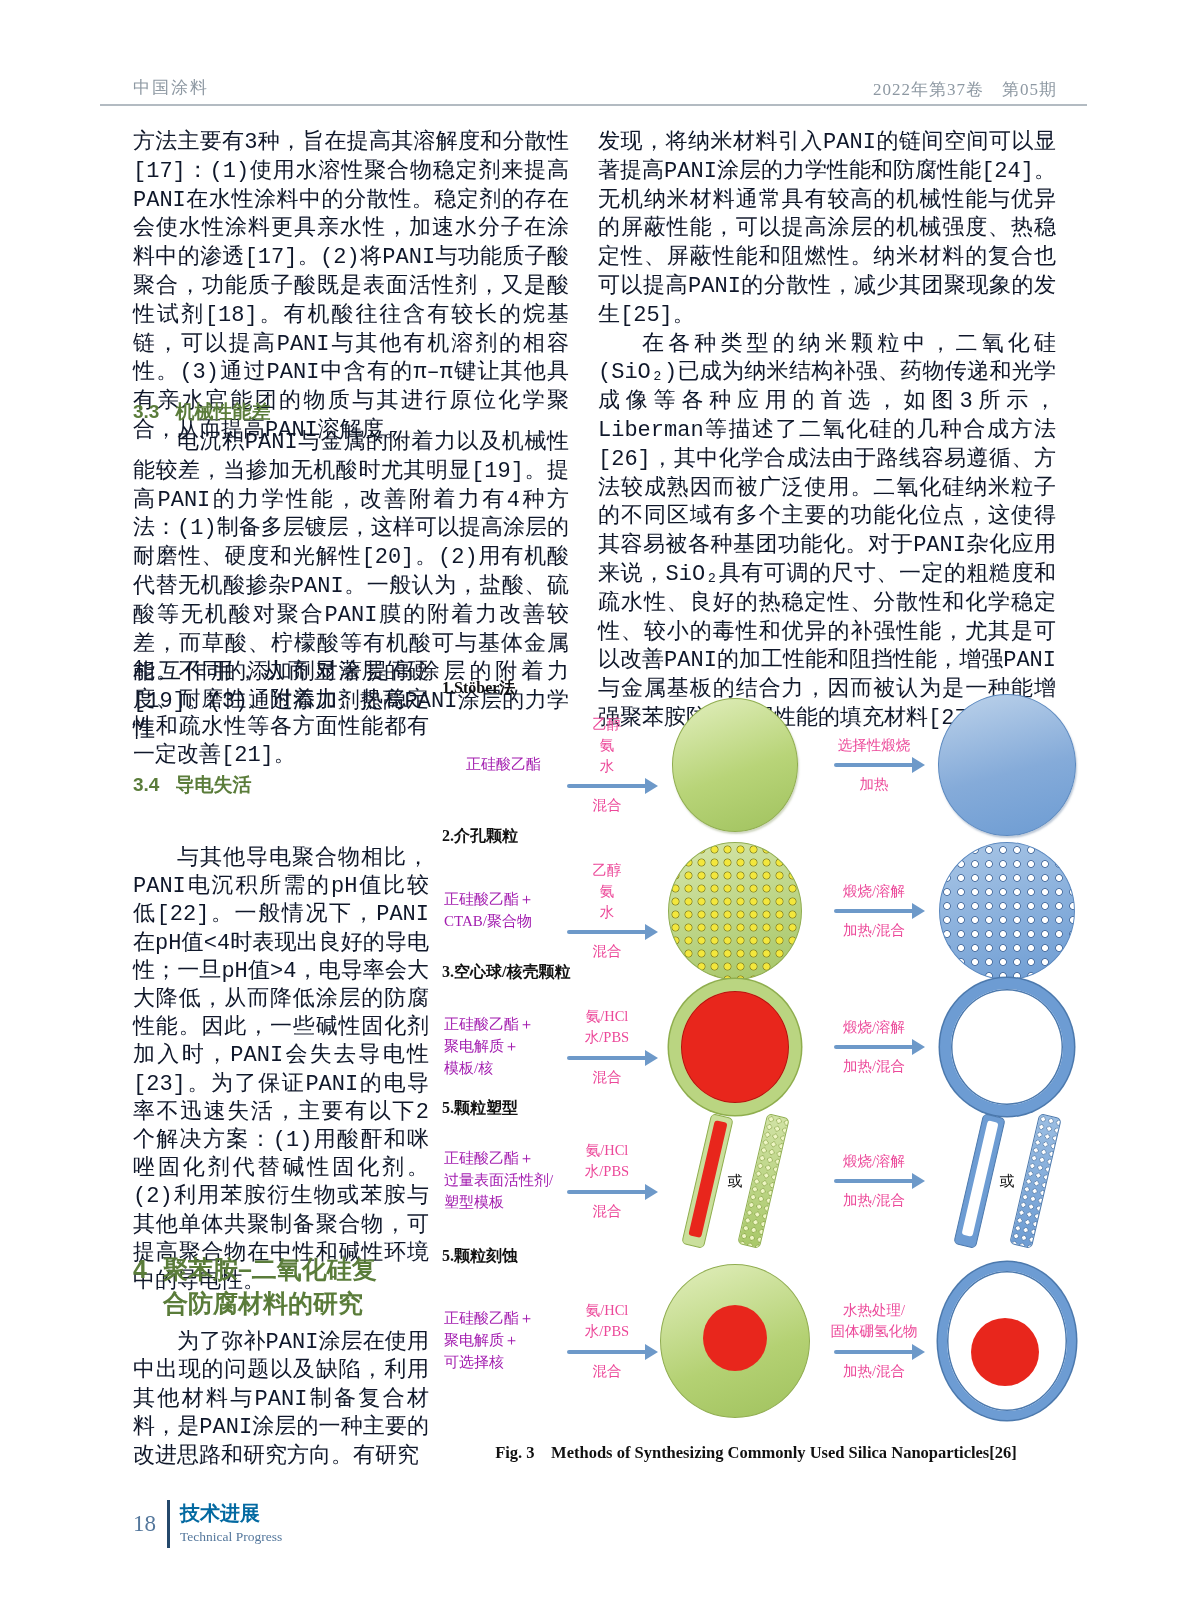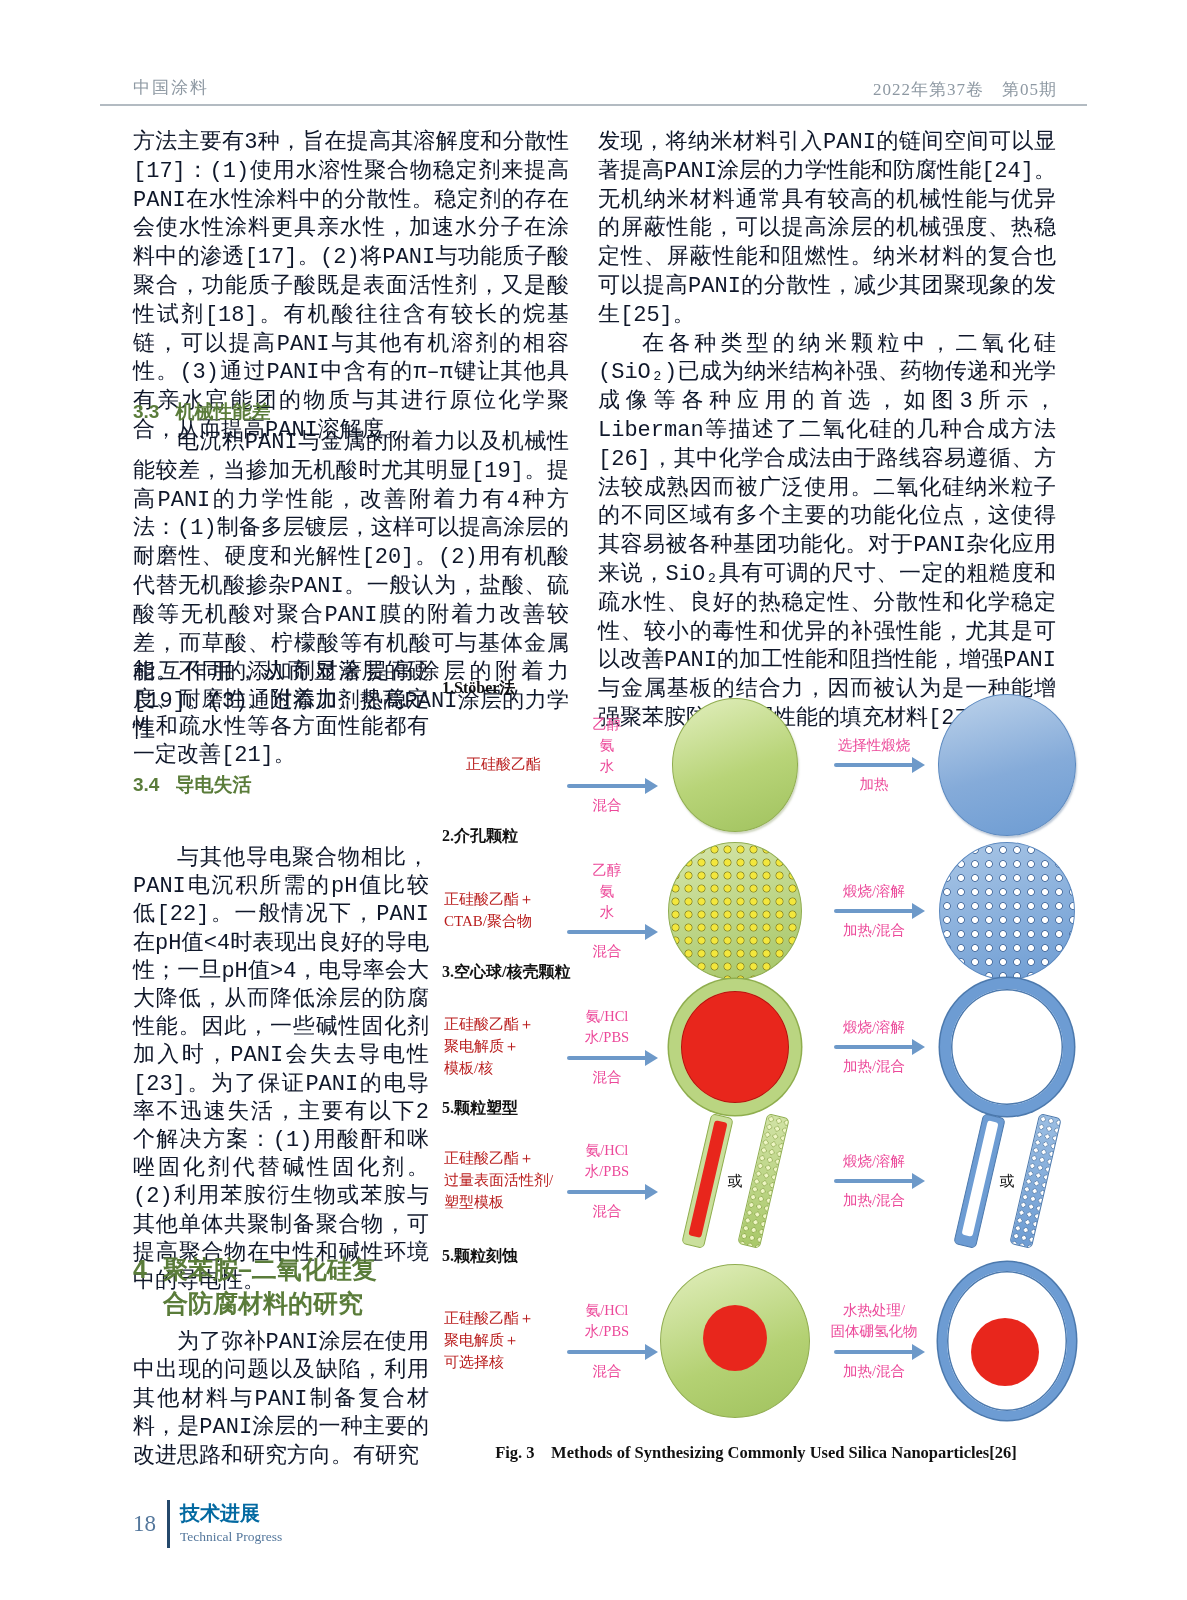--- a/index.html
+++ b/index.html
@@ -17,21 +17,21 @@
   .h-small .num{margin-right:16px;}
   .h-big{font-family:"Liberation Sans","DejaVu Sans",sans-serif;font-weight:bold;
          font-size:25px;color:#5a7c3a;line-height:34px;display:flex;}
   .h-big .num{margin-right:16px;}
   
   #figure{left:436px;top:668px;width:640px;height:740px;}
   .fig-row{position:absolute;left:0;width:640px;display:grid;
            grid-template-columns:118px 106px 150px 128px 138px;align-items:center;
            padding-top:16px;box-sizing:border-box;}
   .fig-label{position:absolute;top:0;left:6px;font-size:16px;font-weight:600;color:#111;white-space:nowrap;}
-  .reactant{font-size:15px;line-height:1.45;color:#b91c1c;padding-left:8px;}
+  .reactant{font-size:15px;line-height:1.45;color:#a21caf;padding-left:8px;}
   .reactant.center1{padding-left:30px;}
   .arrow-block{display:flex;flex-direction:column;align-items:center;}
   .cond-line{font-size:14.5px;line-height:1.45;color:#ec4899;text-align:center;white-space:nowrap;}
   .arrow{position:relative;width:80px;height:4px;background:#6d99c9;border-radius:2px;margin:7px 0;}
   .arrow::after{content:"";position:absolute;right:-11px;top:-6px;width:0;height:0;
     border-left:13px solid #6d99c9;border-top:8px solid transparent;border-bottom:8px solid transparent;}
   .gcell{display:flex;justify-content:center;align-items:center;}
   
   .c-green{width:124px;height:132px;border-radius:50%;
     background:linear-gradient(160deg,#dcebb4 8%,#b8d478 55%,#a0c25e 100%);

